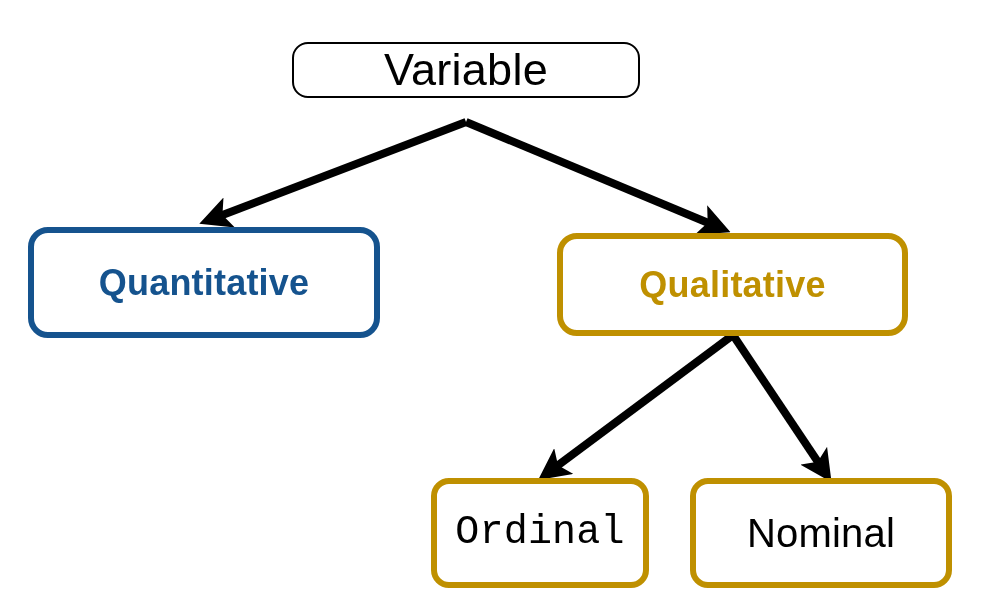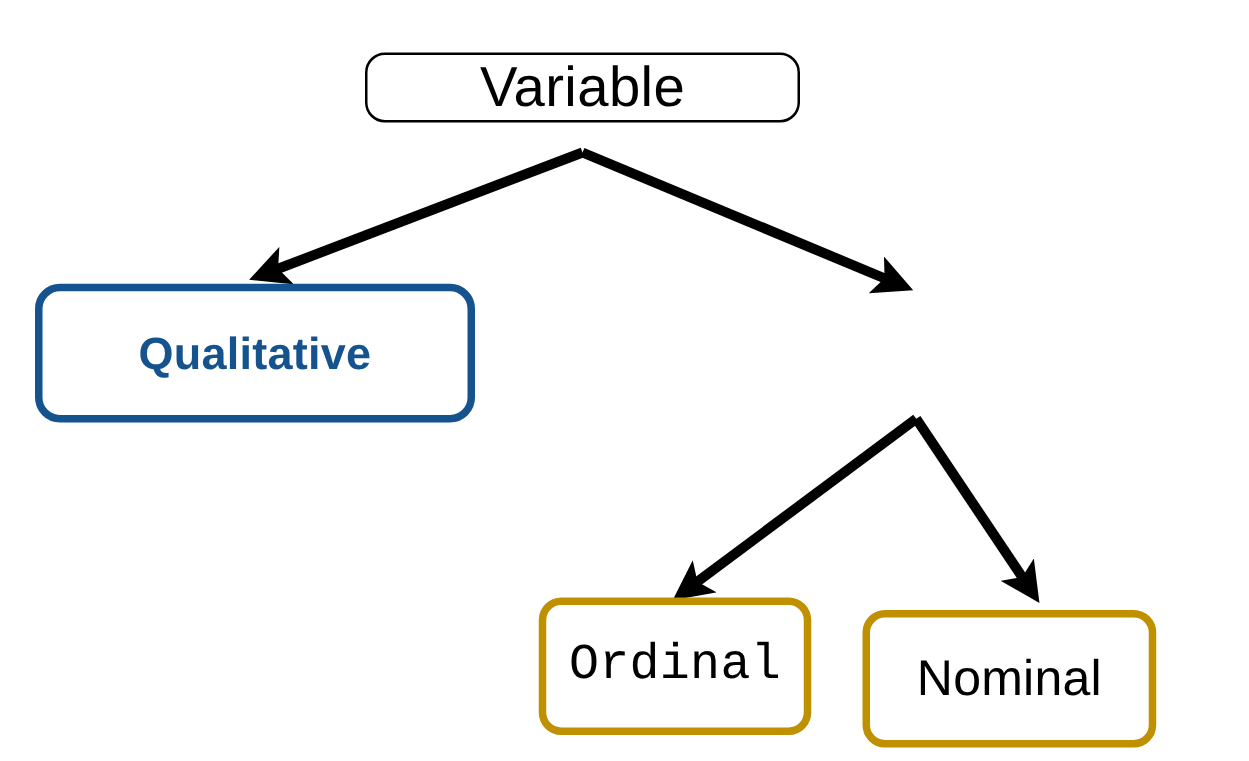--- a/index.html
+++ b/index.html
@@ -86,25 +86,28 @@
     <line x1="466" y1="122" x2="718" y2="227" stroke="#000000" stroke-width="8" marker-end="url(#arrowhead)"></line>
     <line x1="733" y1="335" x2="549" y2="472" stroke="#000000" stroke-width="8" marker-end="url(#arrowhead)"></line>
     <line x1="733" y1="335" x2="824" y2="471" stroke="#000000" stroke-width="8" marker-end="url(#arrowhead)"></line>
   </svg>
 
   <div class="node node-root" style="left:292px; top:42px; width:348px; height:56px;">
     <span>Variable</span>
   </div>
 
   <div class="node node-quant" style="left:28px; top:227px; width:352px; height:111px;">
+    <span>Quantitative</span>
+  </div>
+
+  <div class="node node-qual" style="left:557px; top:233px; width:351px; height:103px;">
     <span>Qualitative</span>
   </div>
-
 
   <div class="node node-leaf" style="left:431px; top:478px; width:218px; height:110px;font-family:Liberation Mono, monospace;">
     <span>Ordinal</span>
   </div>
 
-  <div class="node node-leaf" style="left:690px; top:488px; width:235px; height:110px;">
+  <div class="node node-leaf" style="left:690px; top:478px; width:262px; height:110px;">
     <span>Nominal</span>
   </div>
 
 </div>
 
 </body></html>

